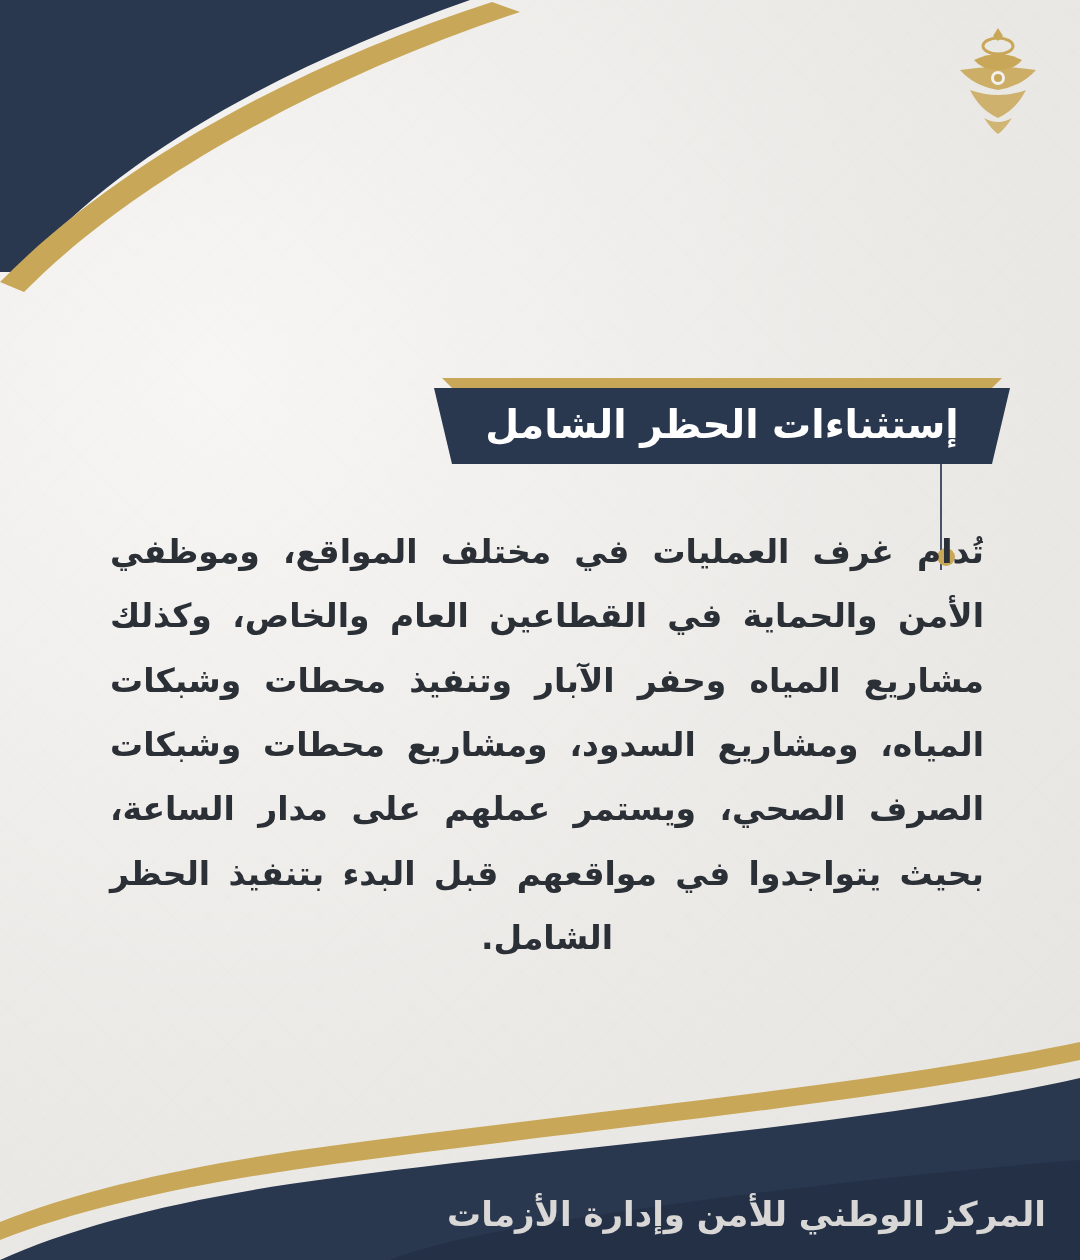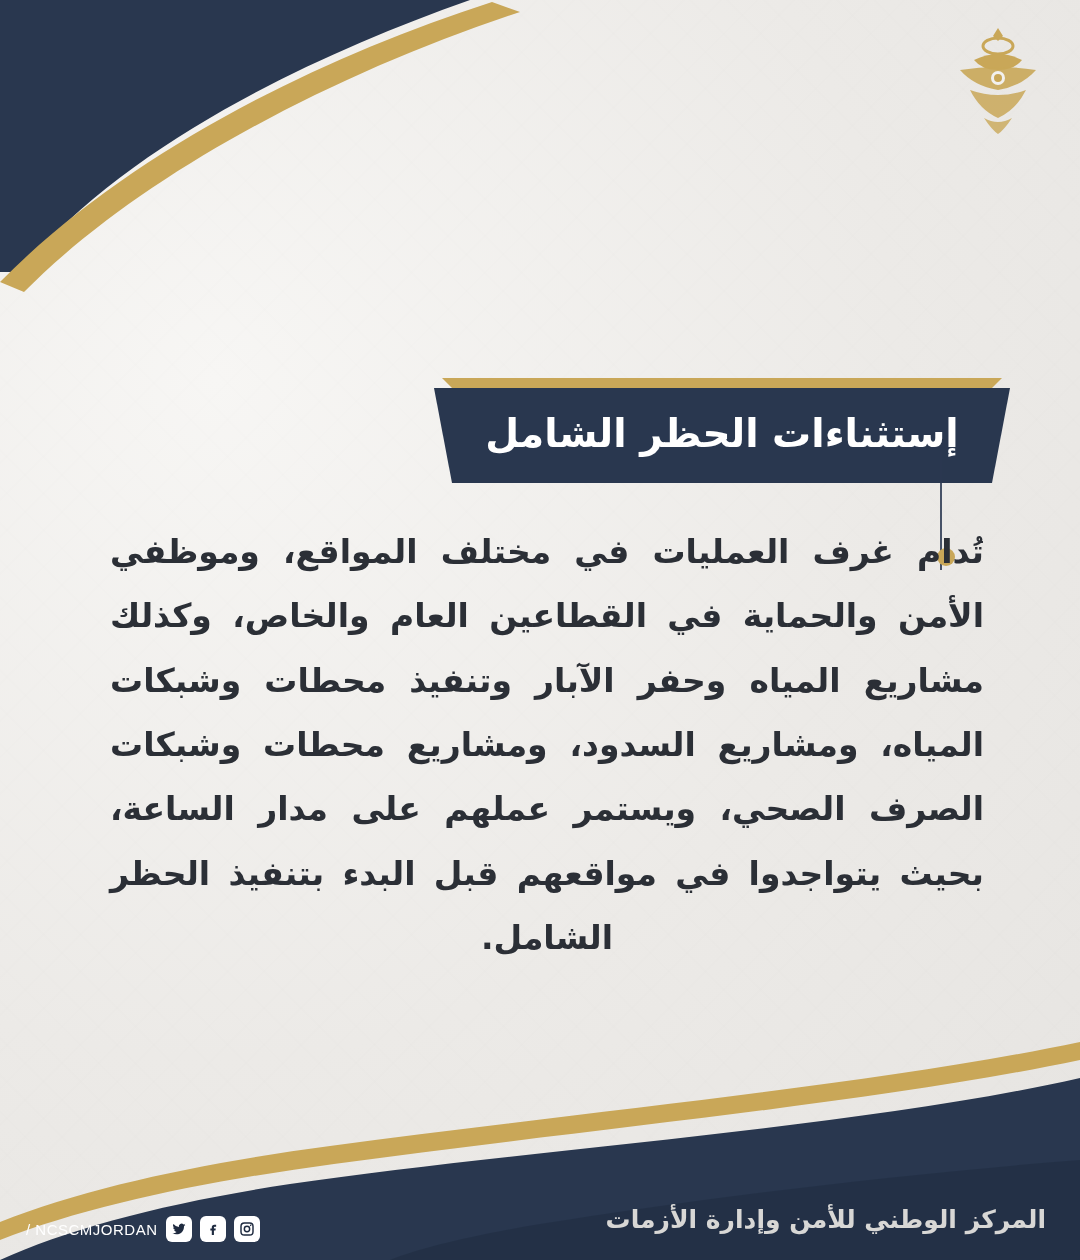--- a/index.html
+++ b/index.html
@@ -48,21 +48,21 @@
   
   .title-wrap{
     position:absolute;top:378px;right:78px;width:600px;height:100px;
   }
   .title-accent{
     position:absolute;top:0;right:0;width:560px;height:14px;
     background:#c9a758;
     clip-path:polygon(0 0,100% 0,calc(100% - 14px) 100%,14px 100%);
   }
   .title-bar{
-    position:absolute;top:10px;right:-8px;width:576px;height:95px;
+    position:absolute;top:10px;right:-8px;width:576px;height:76px;
     background:#29374f;
     clip-path:polygon(0 0,100% 0,calc(100% - 18px) 100%,18px 100%);
     display:flex;align-items:center;justify-content:center;
   }
   .title-bar span{
     color:#ffffff;
     font-size:39px;
     font-weight:bold;
     letter-spacing:0px;
     line-height:1;
@@ -103,21 +103,21 @@
     display:flex;align-items:center;justify-content:center;
     color:#1f2b40;font-size:15px;font-weight:bold;
   }
   .s-handle{
     color:#ffffff;font-size:15px;letter-spacing:.5px;
     margin-left:4px;direction:ltr;
     font-family:"Liberation Sans",sans-serif;
   }
   .footer-brand{
     position:absolute;right:34px;bottom:26px;
-    color:#e8e6e2;font-size:25px;opacity:.92;
+    color:#e8e6e2;font-size:34px;opacity:.92;
     font-weight:600;
     letter-spacing:0px;
   }
 </style>
 </head>
 <body>
 
 <div class="canvas">
   <div class="texture"></div>
 
@@ -156,35 +156,15 @@
   <div class="body-text">تُدام غرف العمليات في مختلف المواقع، وموظفي الأمن والحماية في القطاعين العام والخاص، وكذلك مشاريع المياه وحفر الآبار وتنفيذ محطات وشبكات المياه، ومشاريع السدود، ومشاريع محطات وشبكات الصرف الصحي، ويستمر عملهم على مدار الساعة، بحيث يتواجدوا في مواقعهم قبل البدء بتنفيذ الحظر الشامل.</div>
 
   <div class="corner-bottom">
     <svg width="1080" height="300" viewBox="0 0 1080 300" xmlns="http://www.w3.org/2000/svg">
       <path d="M0,300 L1080,300 L1080,118 C860,168 520,190 290,224 C170,242 70,268 0,300 Z" fill="#29374f"></path>
       <path d="M0,262 C90,226 210,202 330,186 C600,150 880,124 1080,82 L1080,100 C880,142 600,168 334,204 C214,220 92,244 0,280 Z" fill="#c9a758"></path>
       <path d="M1080,300 L1080,200 C900,214 700,238 540,264 C470,276 420,288 390,300 Z" fill="#1f2b40" opacity=".55"></path>
     </svg>
   </div>
 
-  <div class="social">
-    <div class="s-ico">
-      <svg width="16" height="16" viewBox="0 0 24 24" fill="none" stroke="#1f2b40" stroke-width="2.2">
-        <rect x="3" y="3" width="18" height="18" rx="5"></rect>
-        <circle cx="12" cy="12" r="4"></circle>
-        <circle cx="17.5" cy="6.5" r="1.2" fill="#1f2b40" stroke="none"></circle>
-      </svg>
-    </div>
-    <div class="s-ico">
-      <svg width="16" height="16" viewBox="0 0 24 24" fill="#1f2b40">
-        <path d="M14.5 8.5h2.2V5.6h-2.6c-2.5 0-3.9 1.4-3.9 3.8v1.8H8v2.9h2.2V21h3.2v-6.9h2.3l.4-2.9h-2.7V9.7c0-.8.3-1.2 1.1-1.2z"></path>
-      </svg>
-    </div>
-    <div class="s-ico">
-      <svg width="16" height="16" viewBox="0 0 24 24" fill="#1f2b40">
-        <path d="M22 5.9c-.7.3-1.5.5-2.3.6.8-.5 1.4-1.3 1.7-2.2-.8.5-1.7.8-2.6 1a4 4 0 0 0-6.9 3.7A11.4 11.4 0 0 1 3.7 4.6a4 4 0 0 0 1.3 5.4c-.7 0-1.3-.2-1.8-.5a4 4 0 0 0 3.2 4 4 4 0 0 1-1.8.1 4 4 0 0 0 3.7 2.8A8 8 0 0 1 2 18.1a11.3 11.3 0 0 0 6.1 1.8c7.4 0 11.4-6.1 11.4-11.4v-.5c.8-.6 1.5-1.3 2-2.1z"></path>
-      </svg>
-    </div>
-    <span class="s-handle">/ NCSCMJORDAN</span>
-  </div>
 
   <div class="footer-brand">المركز الوطني للأمن وإدارة الأزمات</div>
 </div>
 
 </body></html>

